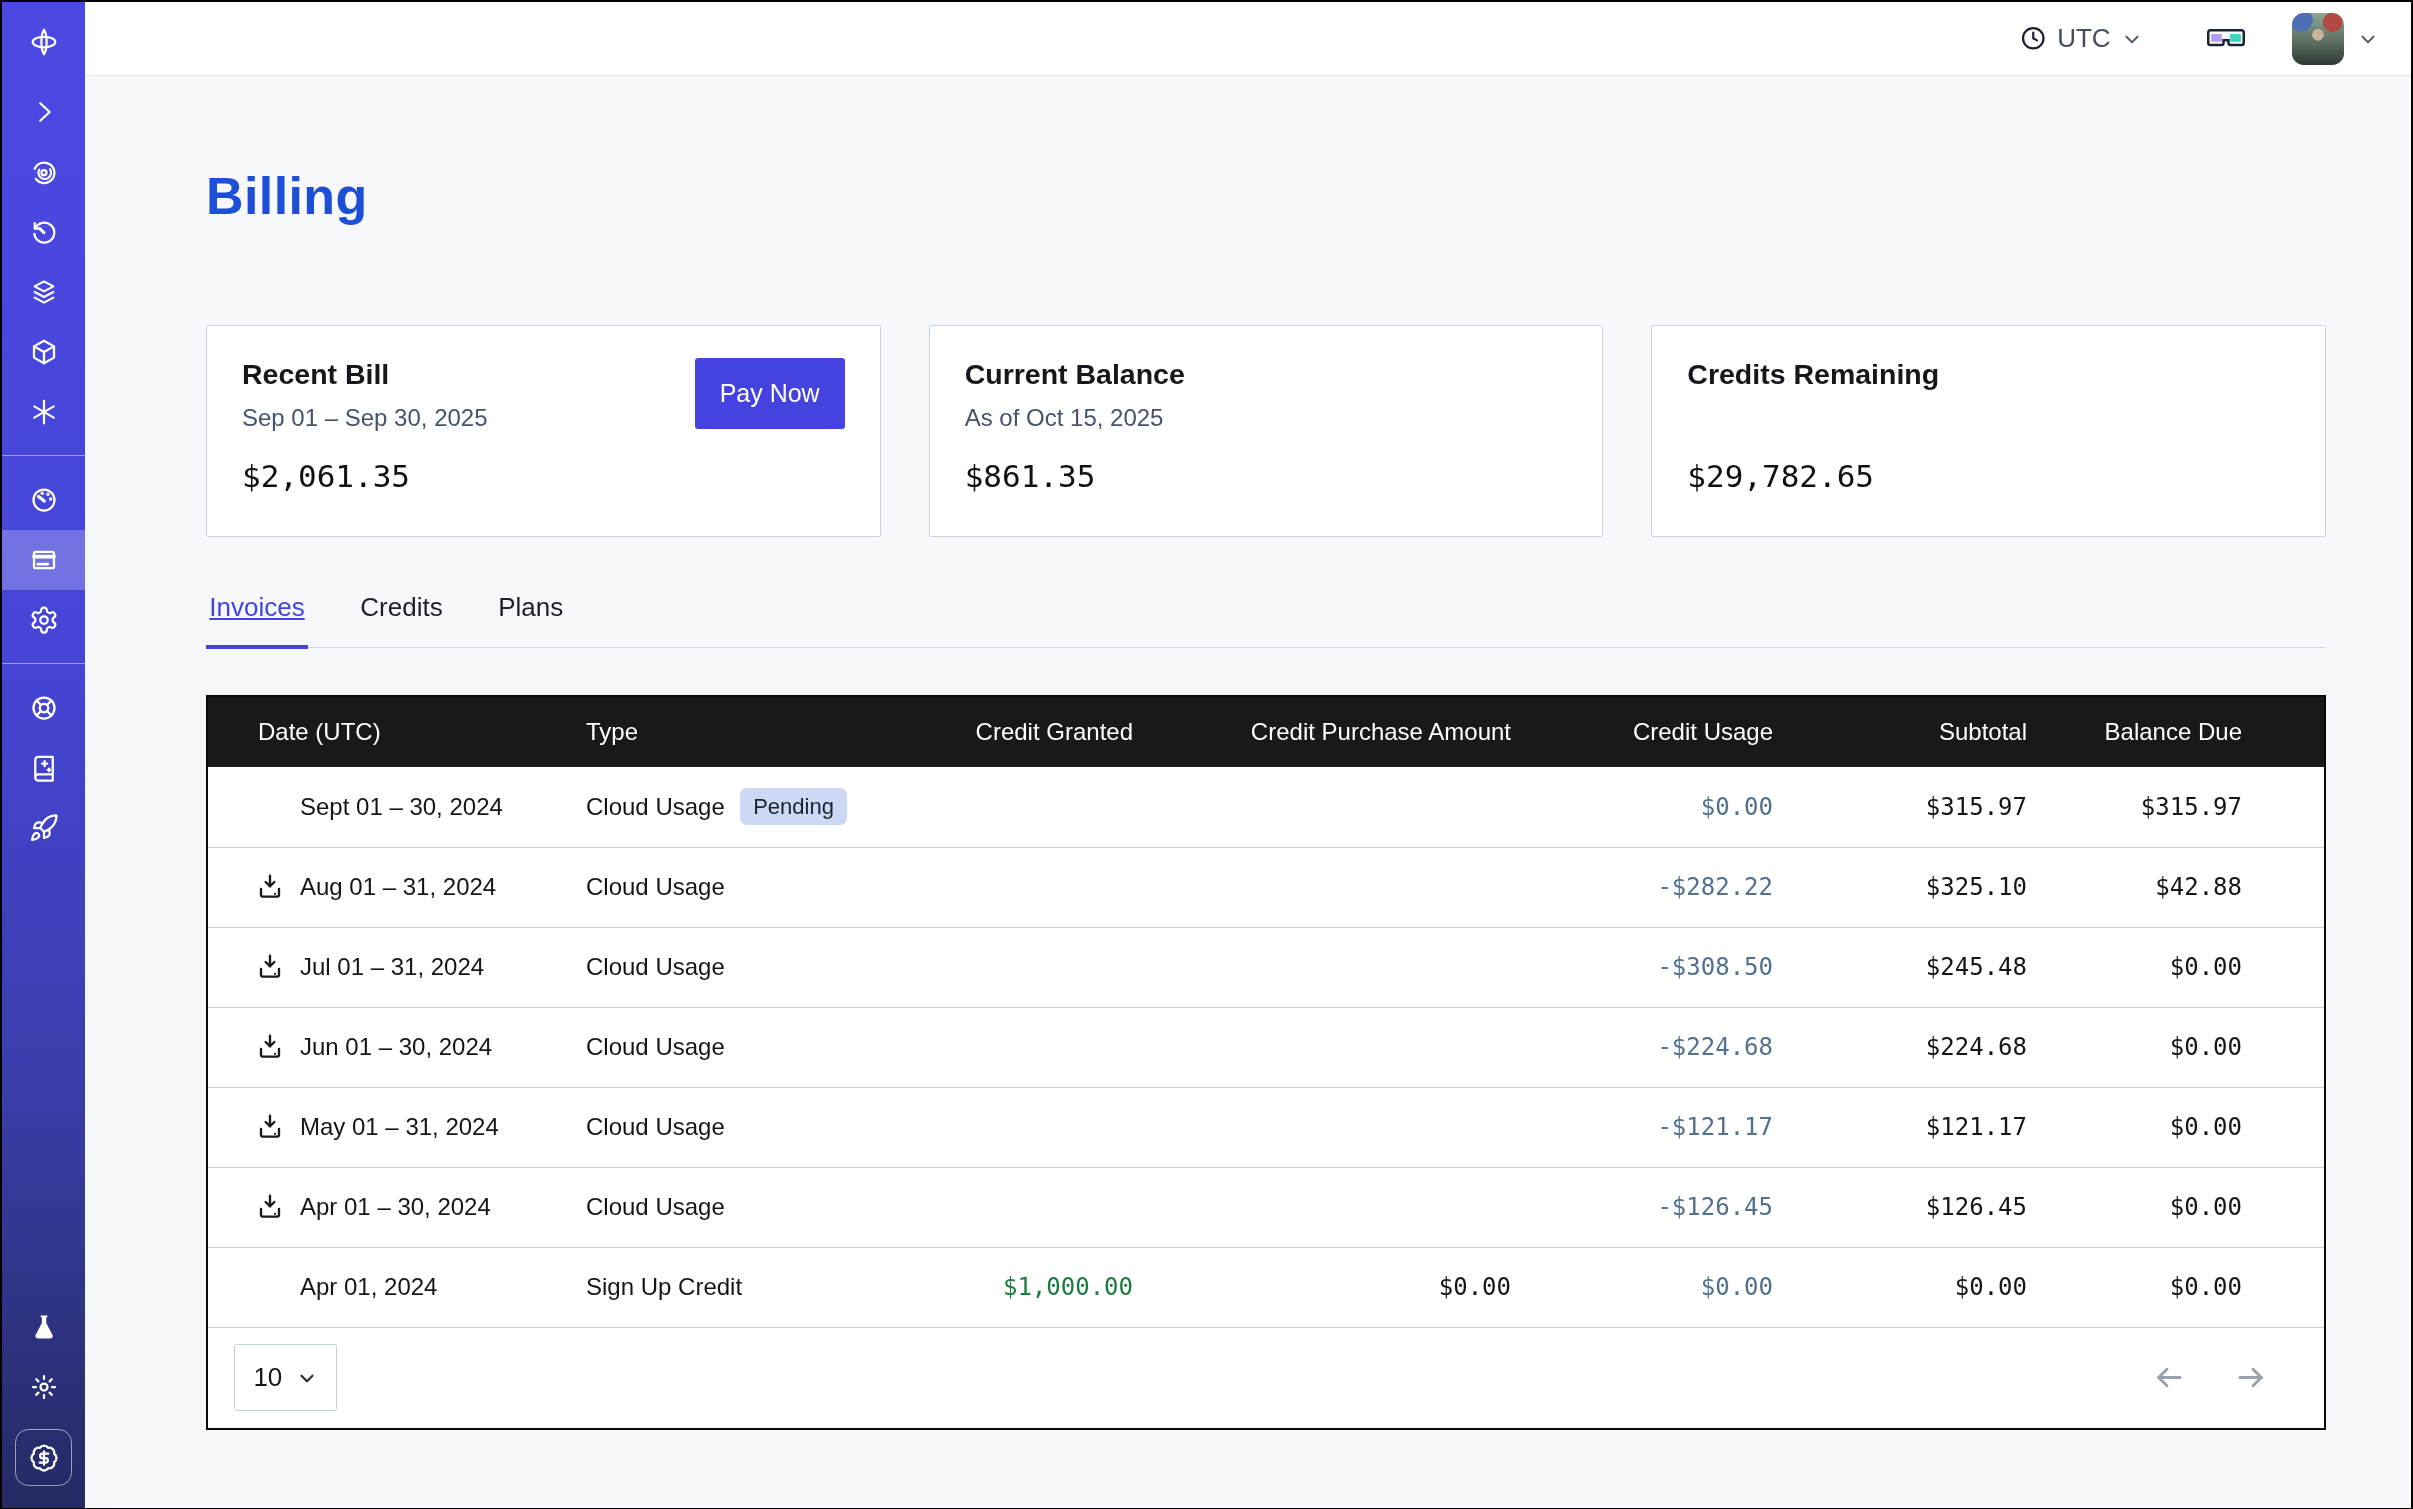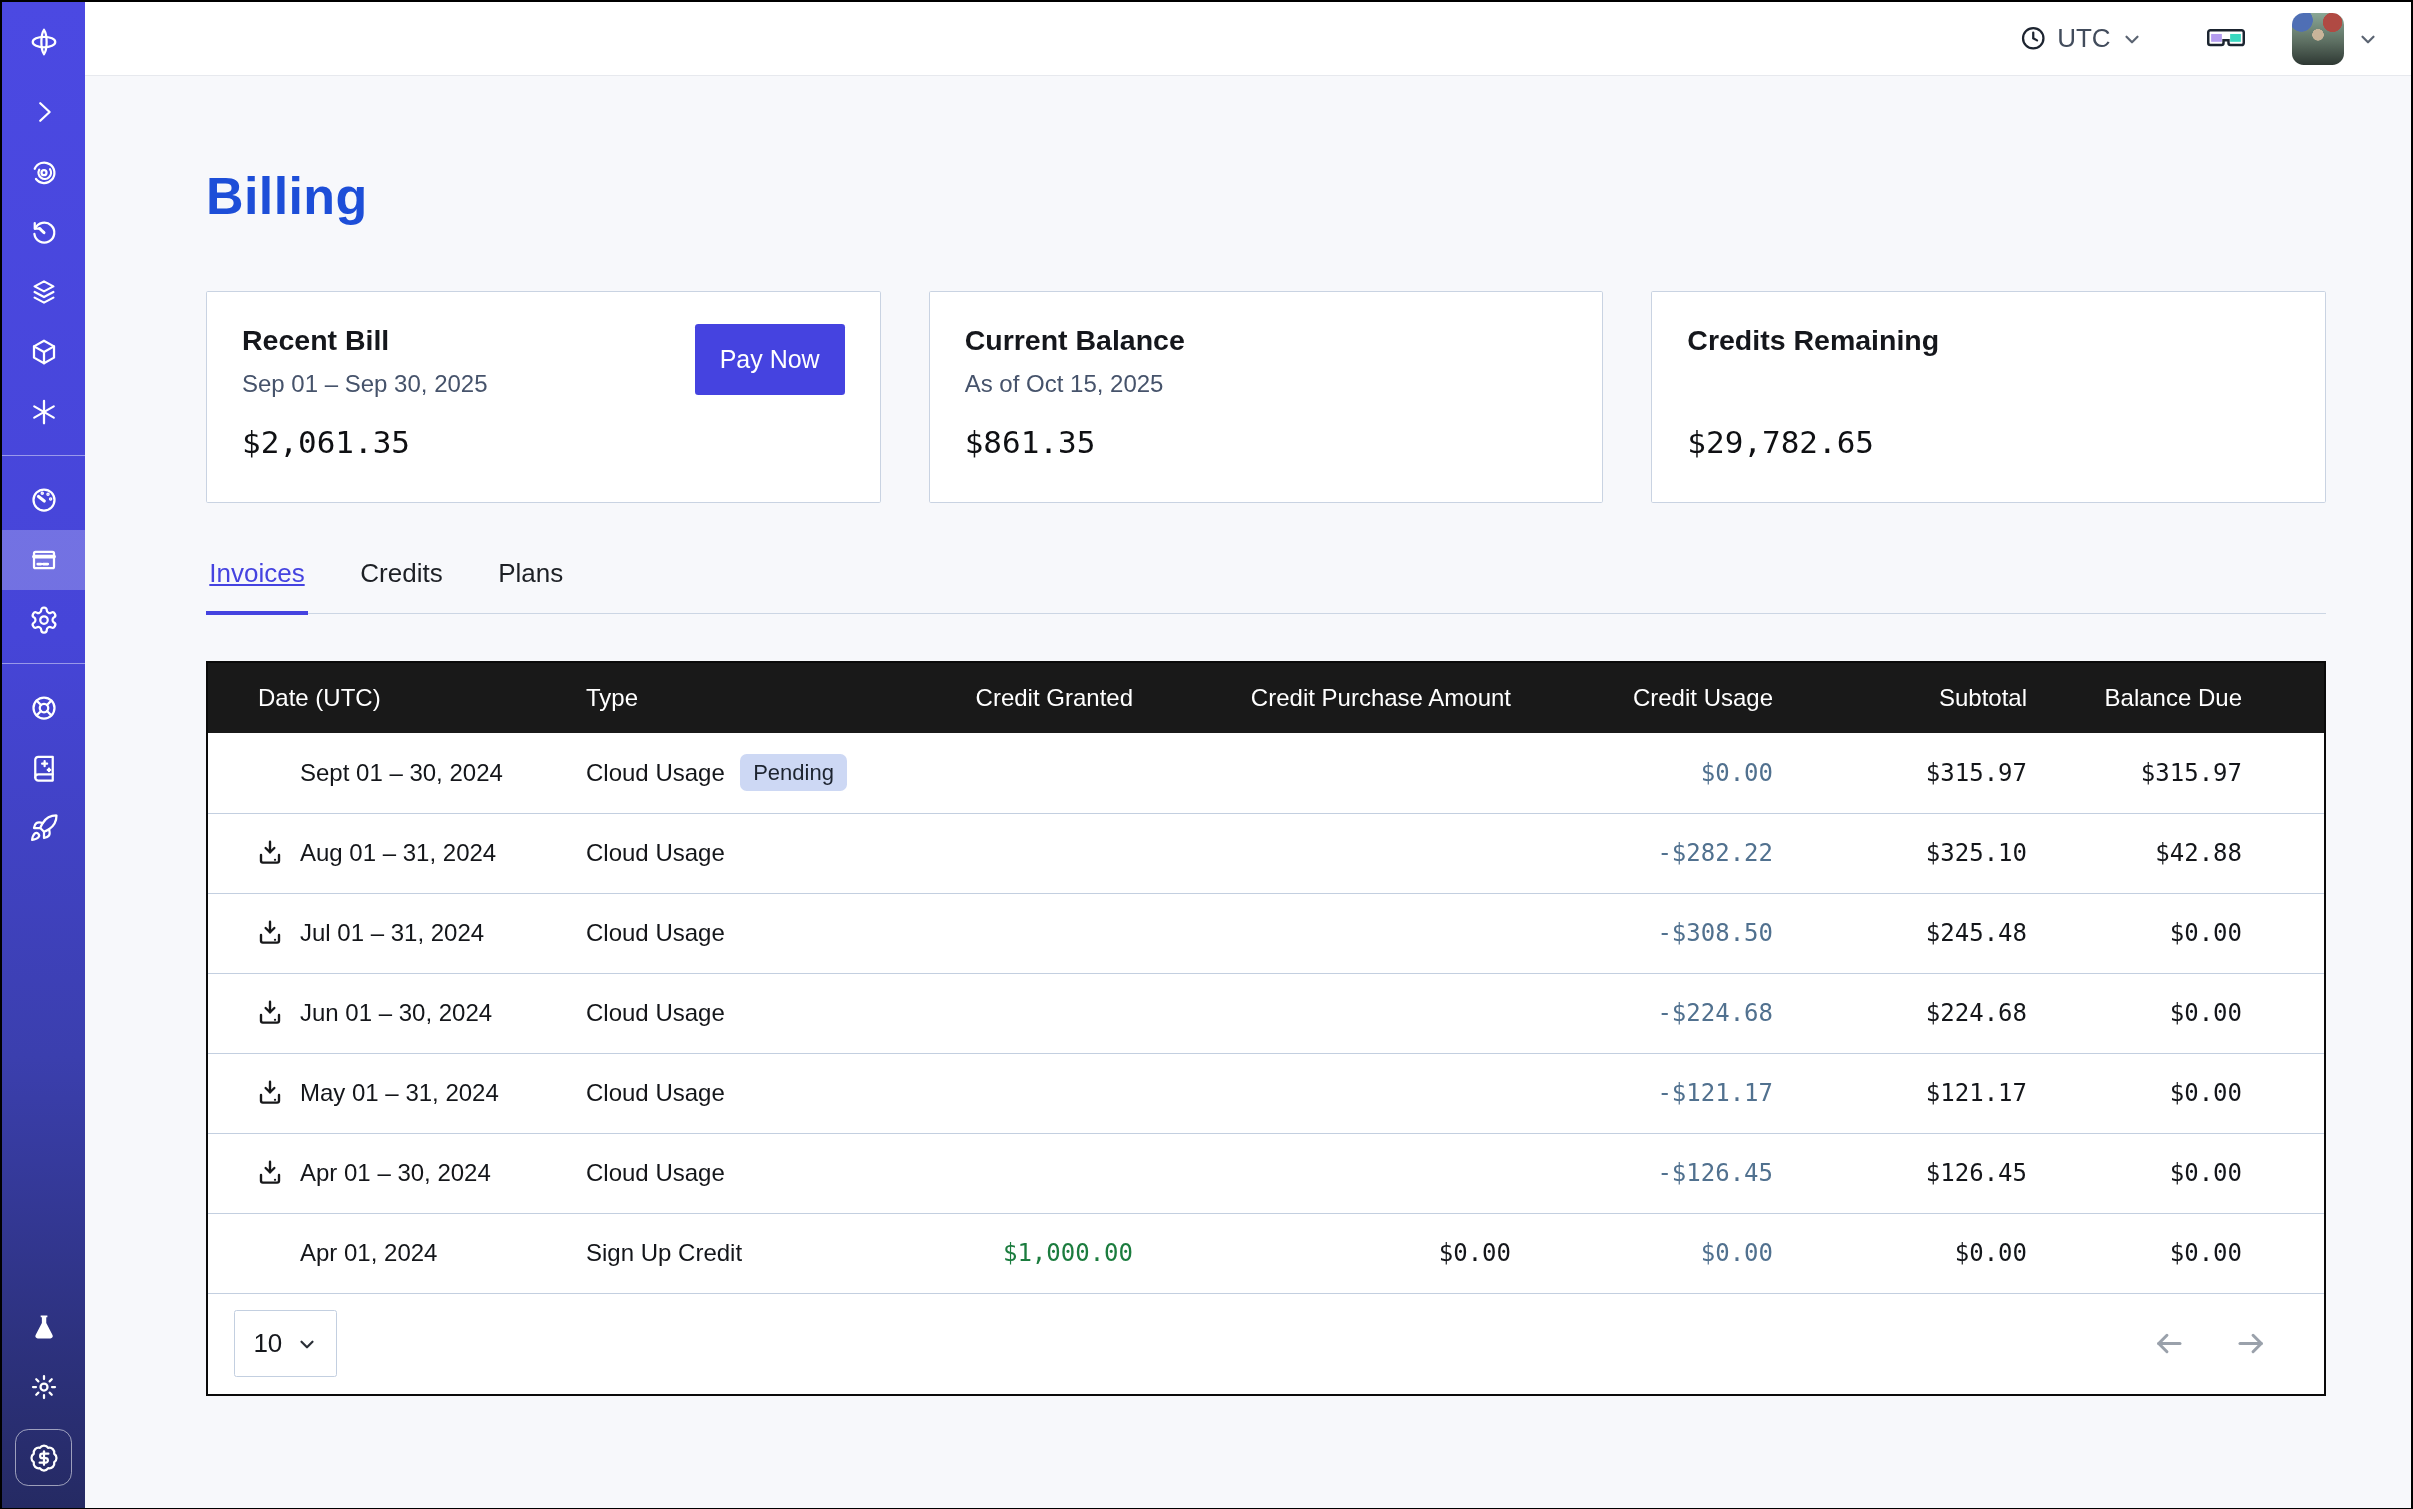--- a/index.html
+++ b/index.html
@@ -47,21 +47,21 @@
       radial-gradient(circle at 78% 18%, #b04a43 0 16%, transparent 17%),
       radial-gradient(circle at 18% 14%, #4f6fb5 0 18%, transparent 19%),
       radial-gradient(circle at 50% 42%, #c9b49a 0 14%, transparent 15%),
       linear-gradient(180deg,#8aa795 0%,#5d6f62 55%,#2e3833 100%);}
 
   .main{flex:1;padding:0 85px 0 121px;min-width:0;}
   h1.page-title{margin-top:90px;font-size:52px;font-weight:700;letter-spacing:0.4px;color:#1d4ed8;}
 
   
   .cards-row{display:flex;gap:48px;margin-top:65px;}
-  .card{flex:1;height:212px;background:#fff;border:1.7px solid var(--card-border);border-radius:1.7px;padding:32px 35px;position:relative;}
+  .card{flex:1;height:212px;background:#fff;border:1.7px solid var(--card-border);border-radius:1.7px;padding:32px 35px;position:relative;margin-top:34px;}
   .card-title{font-size:28.5px;font-weight:700;color:#15171c;}
   .card-subtitle{font-size:24px;color:var(--slate);margin-top:13.4px;min-height:30px;}
   .card-amount{font-size:31px;margin-top:23.4px;color:#0f1013;}
   .pay-btn{position:absolute;top:32px;right:35px;background:var(--indigo);color:#fff;font-size:25px;padding:21px 25px;border:none;border-radius:3.3px;cursor:pointer;font-family:"Liberation Sans",sans-serif;}
 
   
   .tabs{display:flex;margin-top:55px;border-bottom:1.7px solid #ccd6e4;}
   .tab{font-size:26px;color:#1d2025;padding:0 3.3px 22px 3.3px;margin-right:49px;cursor:pointer;border-bottom:4.2px solid transparent;margin-bottom:-2.5px;}
   .tab.active{color:var(--indigo);border-bottom-color:var(--indigo);text-decoration:underline;}
 

